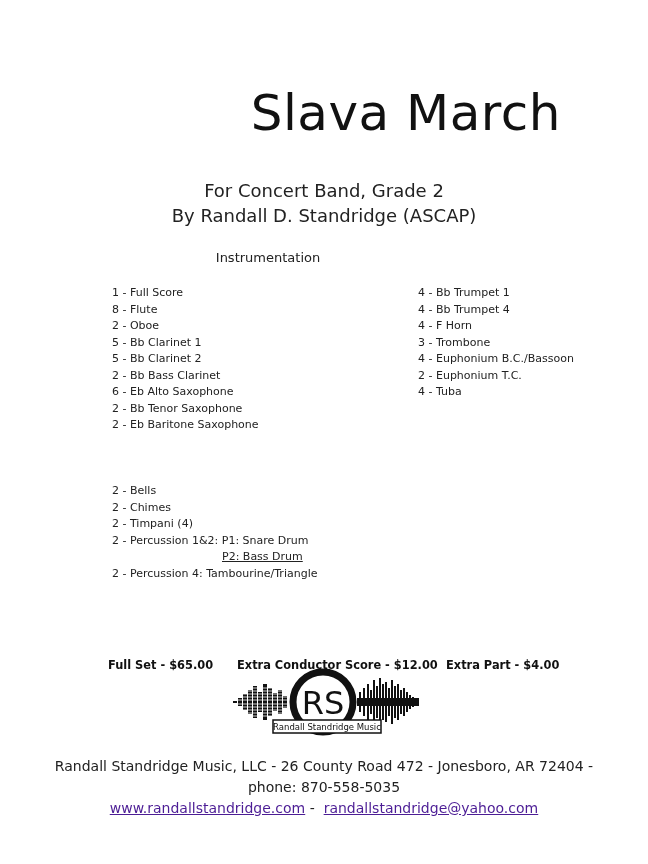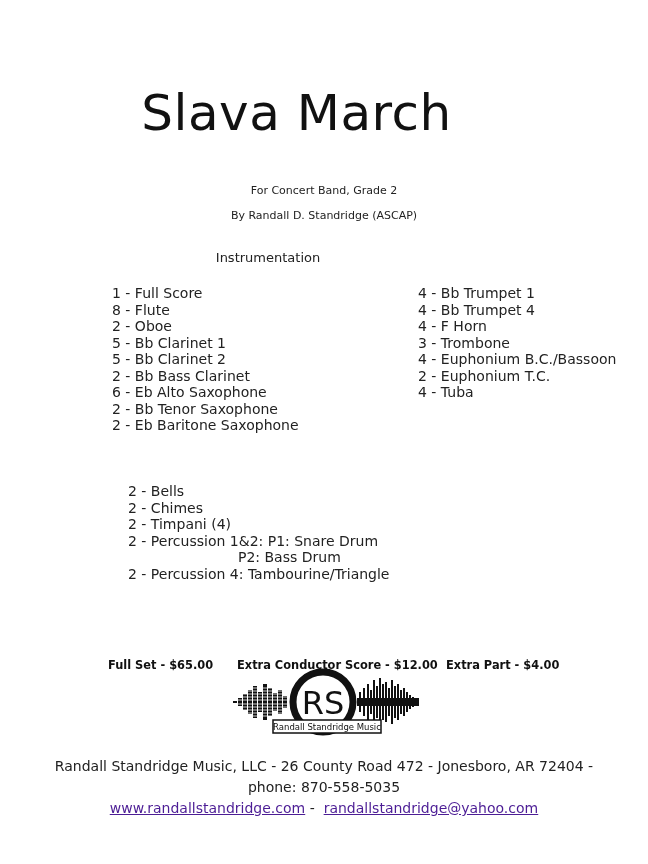--- a/index.html
+++ b/index.html
@@ -1,29 +1,29 @@
 <!DOCTYPE html>
 <html><head>
 <meta charset="utf-8">
 <style>
   html, body { margin: 0; padding: 0; background: #ffffff; }
   body { width: 648px; height: 864px; position: relative; overflow: hidden;
          font-family: "DejaVu Sans", sans-serif; color: #1a1a1a; }
   .abs { position: absolute; }
-  .title { left: 16px; width: 561px; top: 78px; text-align: center;
+  .title { left: 0; width: 561px; top: 78px; text-align: right;
            font-family: "DejaVu Sans", sans-serif; font-weight: normal;
            font-size: 50px; letter-spacing: 0.5px; color: #111; line-height: 70px; }
-  .sub { left: 0; width: 648px; text-align: center; font-size: 11px; color: #222; line-height: 22px; }
+  .sub { left: 0; width: 648px; text-align: center; font-size: 18px; color: #222; line-height: 22px; }
   .instr-head { left: 0; width: 536px; top: 250px; text-align: center; font-size: 13px; color: #222; }
-  .col { font-size: 14px; color: #222; line-height: 16.5px; }
+  .col { font-size: 11px; color: #222; line-height: 16.5px; }
   .col div { white-space: nowrap; }
   .col-left { left: 112px; top: 285px; }
   .col-right { left: 418px; top: 285px; }
-  .perc { left: 112px; top: 483px; margin-left: 16px; }
-  .indent { padding-left: 110px; }
+  .perc { left: 112px; top: 483px; }
+  .indent { padding-left: 110px; text-decoration: underline; }
   .prices { top: 650px; left: 0; width: 648px; font-size: 11.4px; font-weight: bold; color: #111; }
   .prices span { position: absolute; white-space: nowrap; margin-top: 8px; }
   .logo { left: 233px; top: 668px; width: 186px; height: 72px; }
   .footer { left: 0; width: 648px; top: 756px; text-align: center; font-size: 14px; color: #222; line-height: 21px; }
   .footer a { color: #4c1d95; text-decoration: underline; }
 </style>
 </head>
 <body>
 
 <div>

